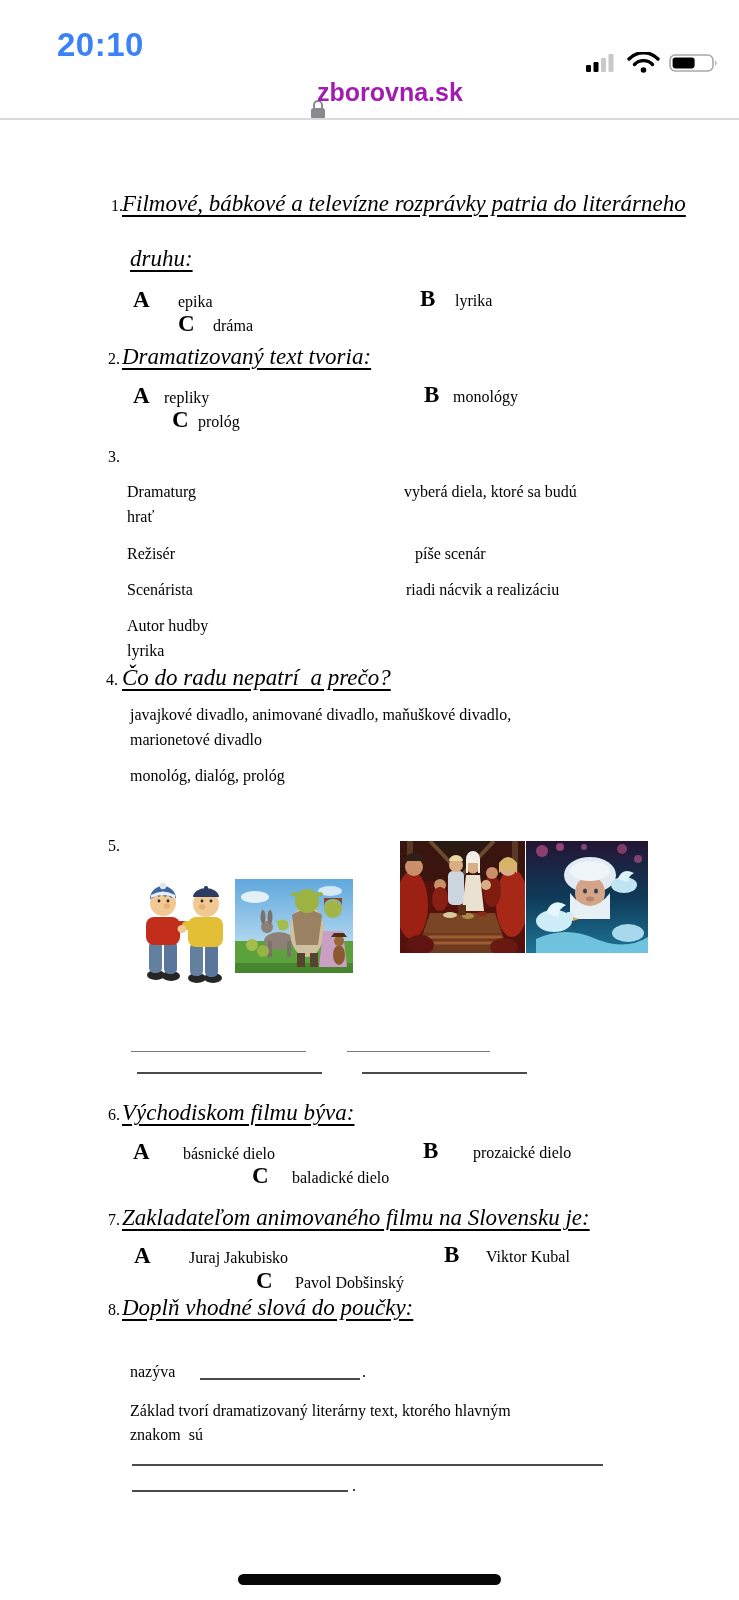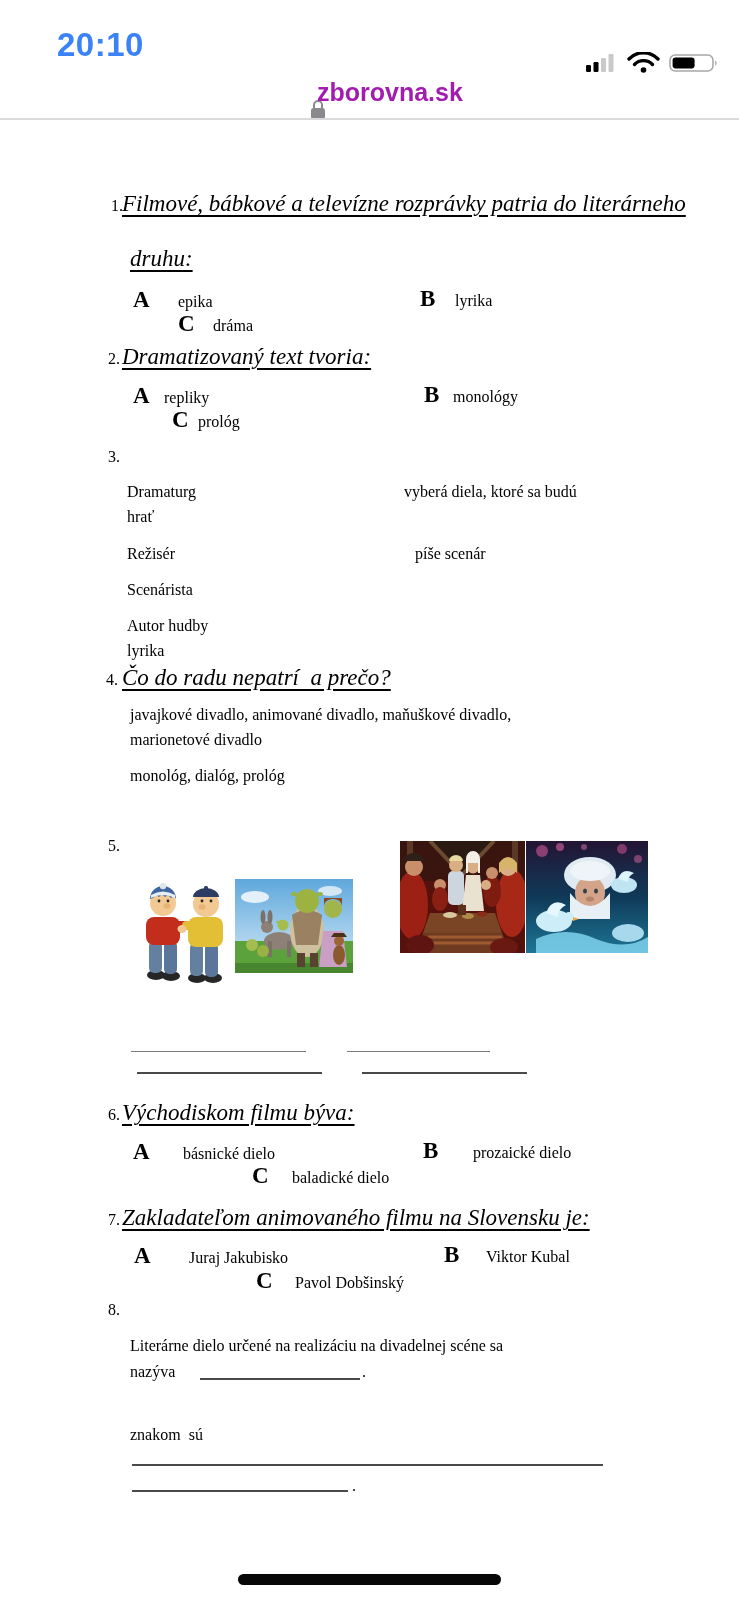--- a/index.html
+++ b/index.html
@@ -80,20 +80,21 @@
   <div class="abs bl" style="left:172px;top:407px;">C</div>
   <div class="abs t" style="left:198px;top:408px;">prológ</div>
 
   <div class="abs qn" style="left:108px;top:448px;">3.</div>
   <div class="abs t" style="left:127px;top:478px;">Dramaturg</div>
   <div class="abs t" style="left:404px;top:478px;">vyberá diela, ktoré sa budú</div>
   <div class="abs t" style="left:127px;top:503px;">hrať</div>
   <div class="abs t" style="left:127px;top:540px;">Režisér</div>
   <div class="abs t" style="left:415px;top:540px;">píše scenár</div>
   <div class="abs t" style="left:127px;top:576px;">Scenárista</div>
+  <div class="abs t" style="left:406px;top:576px;">riadi nácvik a realizáciu</div>
   <div class="abs t" style="left:127px;top:612px;">Autor hudby</div>
   <div class="abs t" style="left:127px;top:637px;">lyrika</div>
 
   <div class="abs qn" style="left:106px;top:671px;">4.</div>
   <div class="abs h" style="left:122px;top:665px;">Čo do radu nepatrí  a prečo?</div>
   <div class="abs t" style="left:130px;top:701px;">javajkové divadlo, animované divadlo, maňuškové divadlo,</div>
   <div class="abs t" style="left:130px;top:726px;">marionetové divadlo</div>
   <div class="abs t" style="left:130px;top:762px;">monológ, dialóg, prológ</div>
 
   <div class="abs qn" style="left:108px;top:837px;">5.</div>
@@ -272,24 +273,25 @@
   <div class="abs qn" style="left:108px;top:1211px;">7.</div>
   <div class="abs h" style="left:122px;top:1205px;">Zakladateľom animovaného filmu na Slovensku je:</div>
   <div class="abs bl" style="left:134px;top:1243px;">A</div>
   <div class="abs t" style="left:189px;top:1244px;">Juraj Jakubisko</div>
   <div class="abs bl" style="left:444px;top:1242px;">B</div>
   <div class="abs t" style="left:486px;top:1243px;">Viktor Kubal</div>
   <div class="abs bl" style="left:256px;top:1268px;">C</div>
   <div class="abs t" style="left:295px;top:1269px;">Pavol Dobšinský</div>
 
   <div class="abs qn" style="left:108px;top:1301px;">8.</div>
-  <div class="abs t" style="left:130px;top:1332px;">Literárne dielo určené na realizáciu na divadelnej scéne sa</div>
+  <div class="abs h" style="left:122px;top:1295px;">Doplň vhodné slová do poučky:</div>
   <div class="abs t" style="left:130px;top:1358px;">nazýva</div>
   <div class="blank" style="left:200px;top:1358px;width:160px;height:20px;"></div>
   <div class="abs t" style="left:362px;top:1358px;">.</div>
+  <div class="abs t" style="left:130px;top:1397px;">Základ tvorí dramatizovaný literárny text, ktorého hlavným</div>
   <div class="abs t" style="left:130px;top:1421px;">znakom  sú</div>
   <div class="blank" style="left:132px;top:1444px;width:471px;height:20px;"></div>
   <div class="blank" style="left:132px;top:1470px;width:216px;height:20px;"></div>
   <div class="abs t" style="left:352px;top:1472px;">.</div>
 
   <div class="home"></div>
 
 </div>
 
 </body></html>

